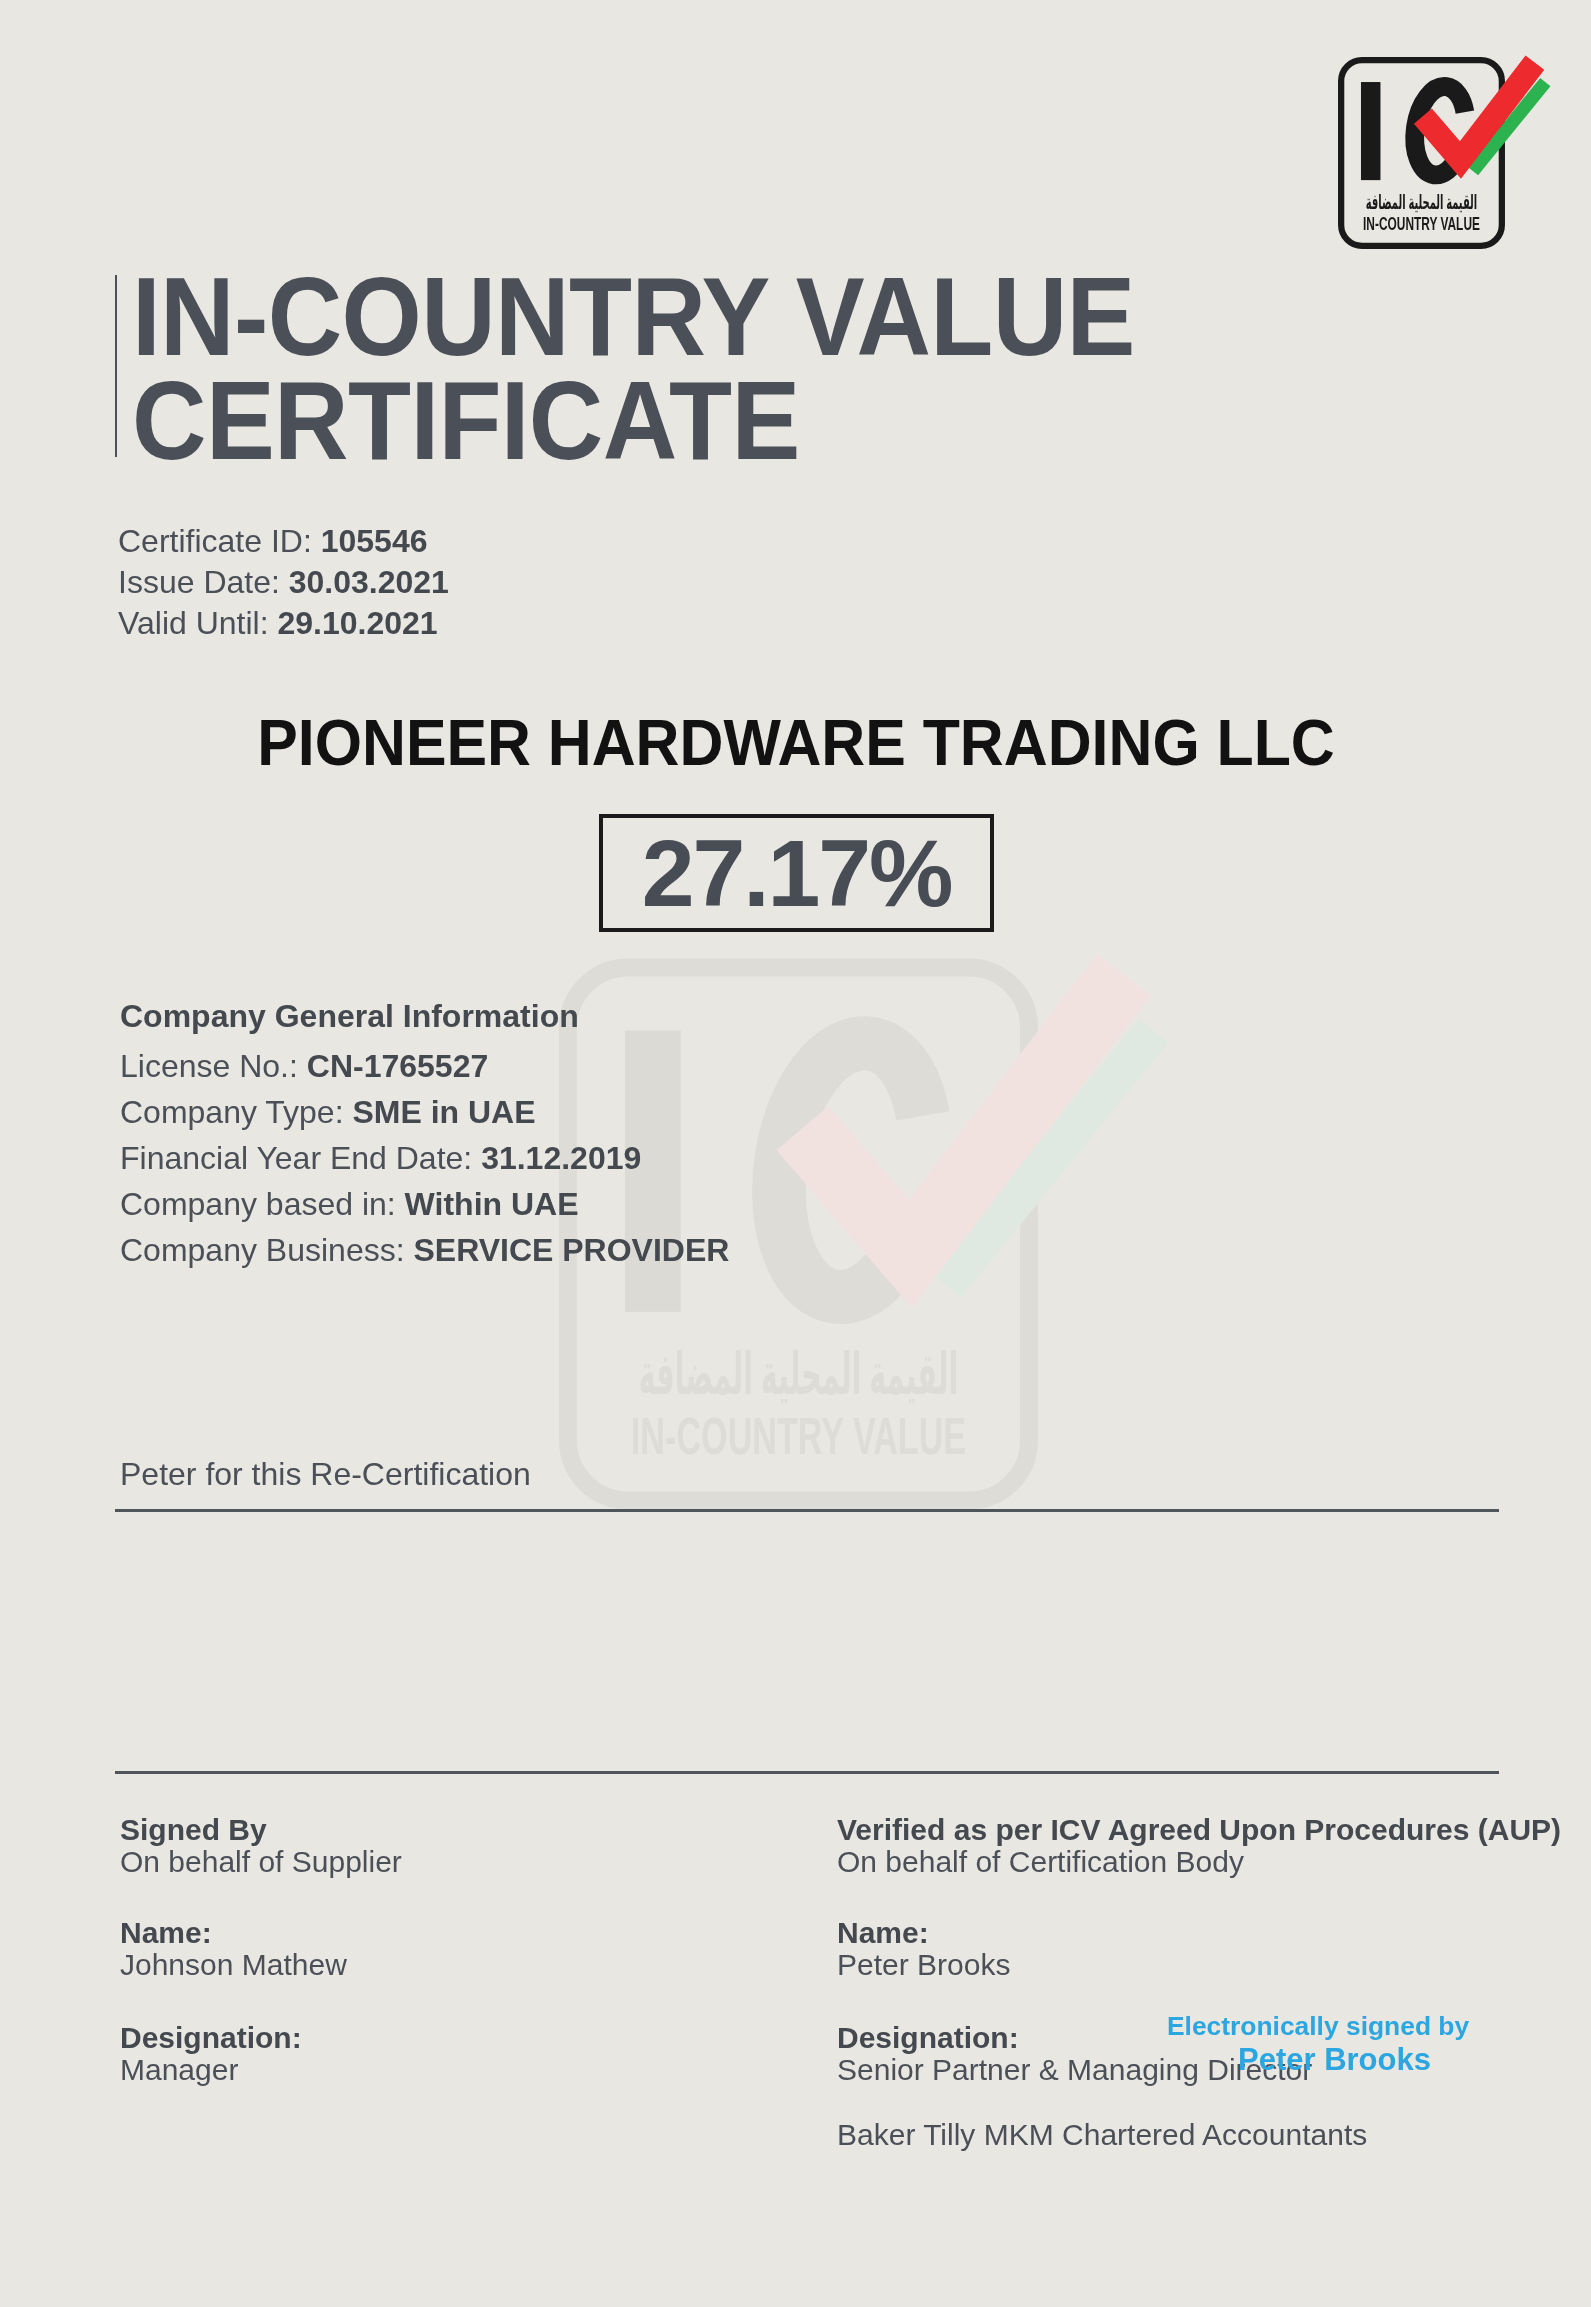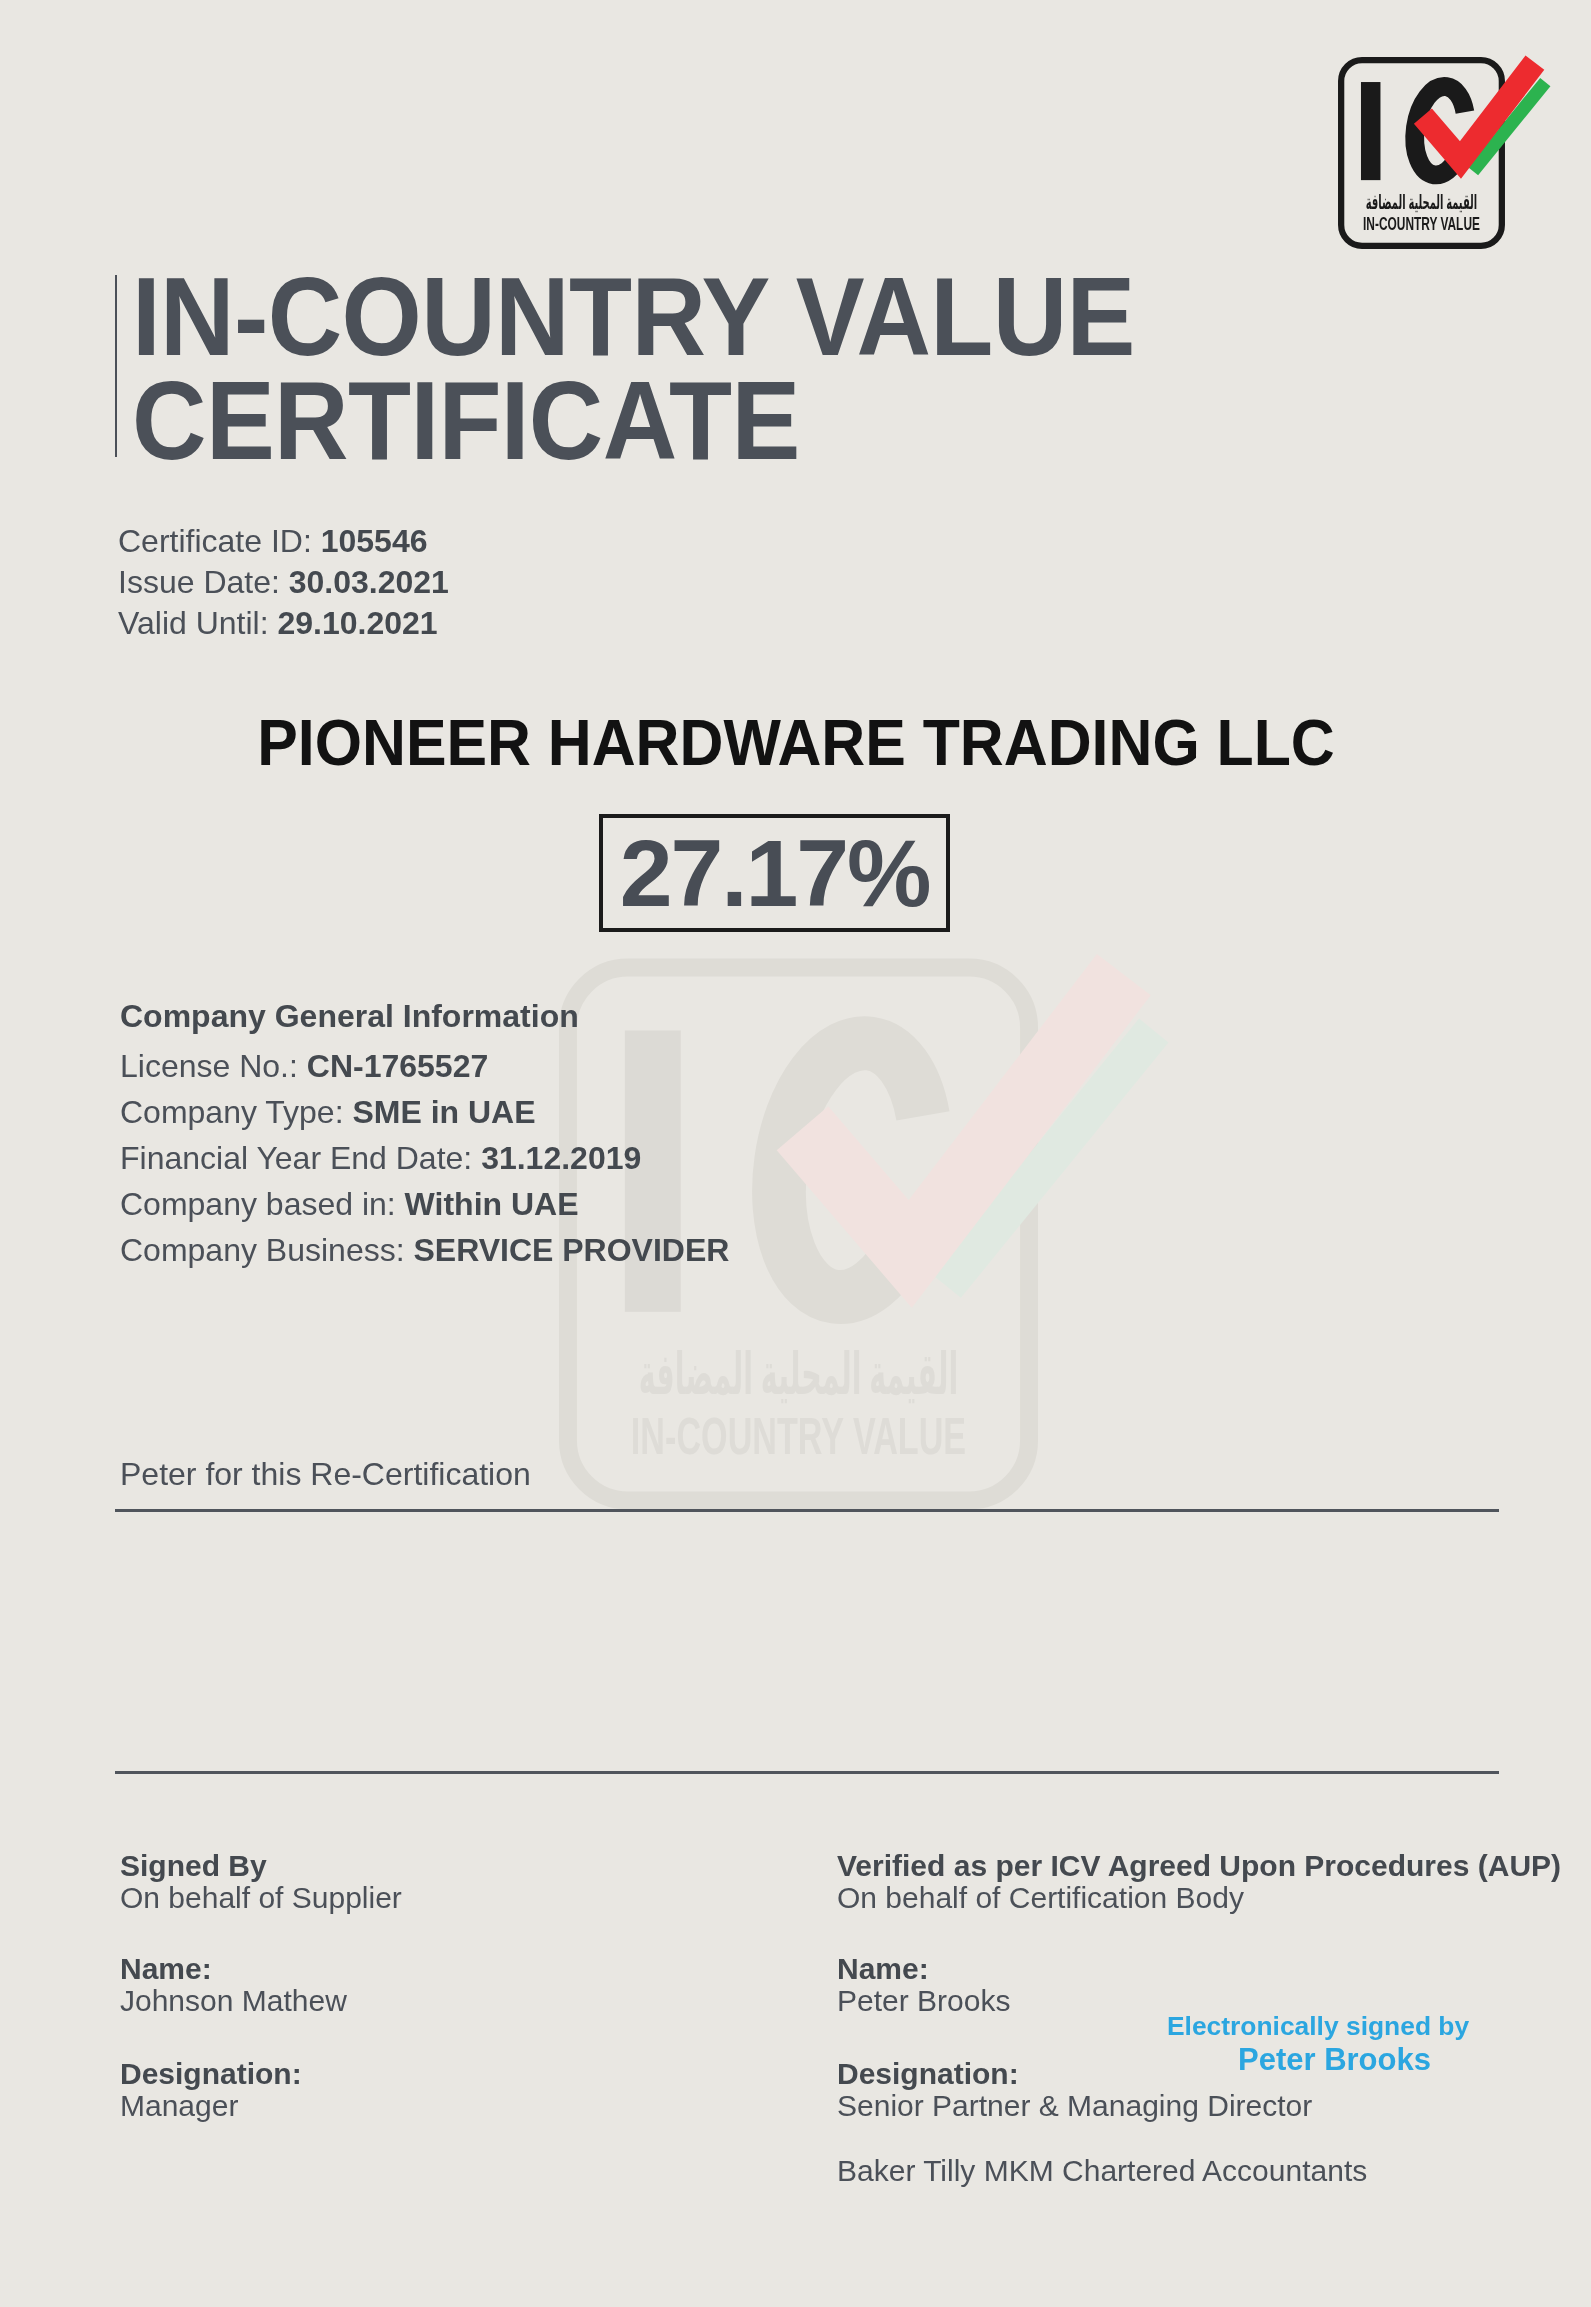--- a/index.html
+++ b/index.html
@@ -57,21 +57,21 @@
   .company-name {
     position:absolute; left:0; top:706px; width:100%;
     text-align:center; font-size:64px; font-weight:bold;
     color:#121212; white-space:nowrap;
     transform:scaleX(0.95); z-index:1;
   }
 
   
   .score-box {
     position:absolute; left:599px; top:814px;
-    width:351px; height:118px;
+    width:395px; height:118px;
     border:4.2px solid #1b1b1b;
     display:flex; align-items:center; justify-content:center;
     z-index:1;
   }
   .score-box .score {
     font-size:95px; font-weight:bold; letter-spacing:-2.1px; color:#484d55;
   }
 
   
   .info { position:absolute; left:120px; top:996px; font-size:32px; z-index:1; }
@@ -86,21 +86,21 @@
   .reason { position:absolute; left:120px; top:1455px; font-size:32px; line-height:39px; z-index:1; }
 
   .rule { position:absolute; left:115px; width:1384px; height:2.8px; background:#50555c; z-index:1; }
   .rule1 { top:1509px; }
   .rule2 { top:1771px; }
 
   
   .sig { position:absolute; top:1814px; font-size:30px; line-height:32px; z-index:1; }
   .sig-left  { left:120px;  width:681px; }
   .sig-right { left:837px; width:755px; }
-  .sig .head { font-weight:bold; color:#44494f; white-space:nowrap;margin-top:36px; }
+  .sig .head { font-weight:bold; color:#44494f; white-space:nowrap; }
   .sig .sub  { margin-bottom:39px; }
   .sig .lbl  { font-weight:bold; color:#44494f; }
   .sig .name-val { margin-bottom:41px; }
   .sig .desig-val { margin-bottom:33px; }
   .sig .company-val { margin-bottom:25px; }
   .sig .version-line .ver { font-weight:normal; }
 
   
   .stamp {
     position:absolute; left:1167px; top:2010px;

